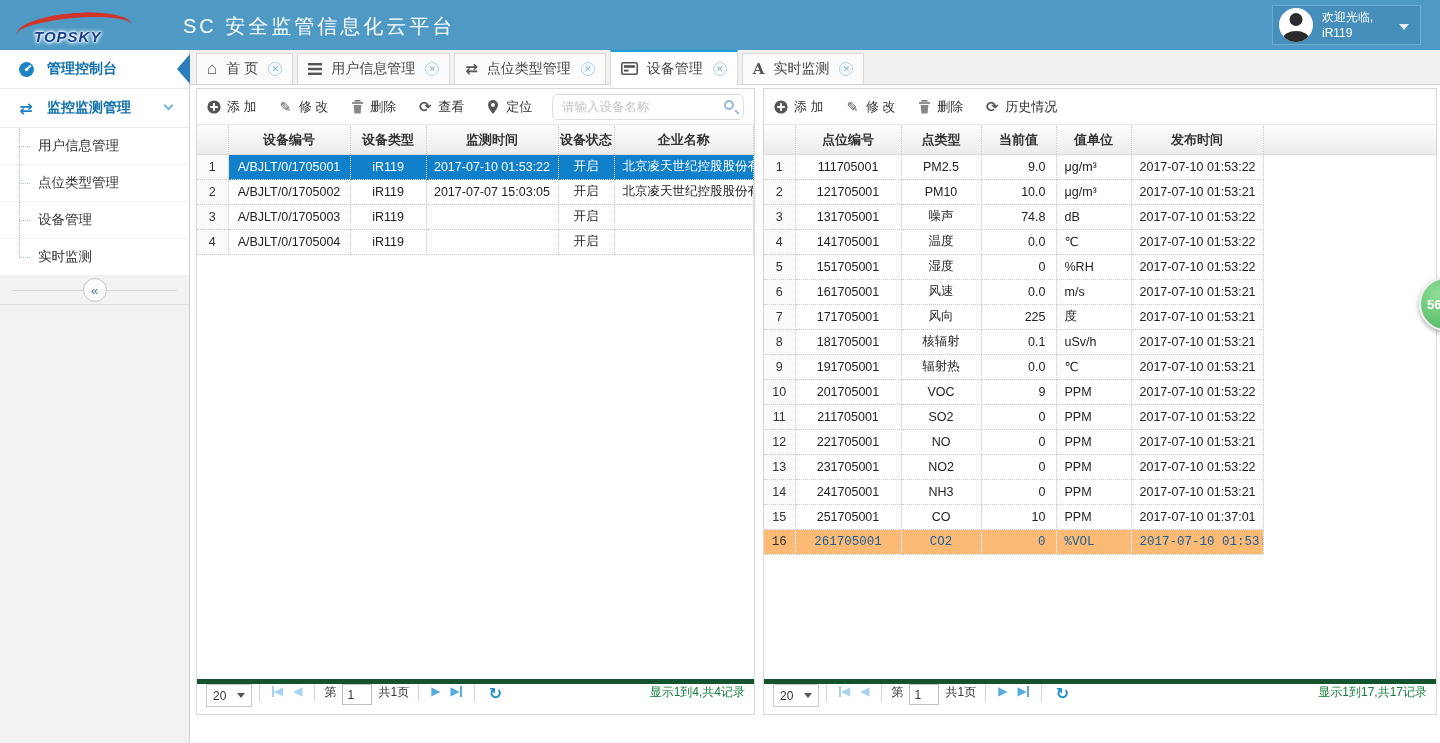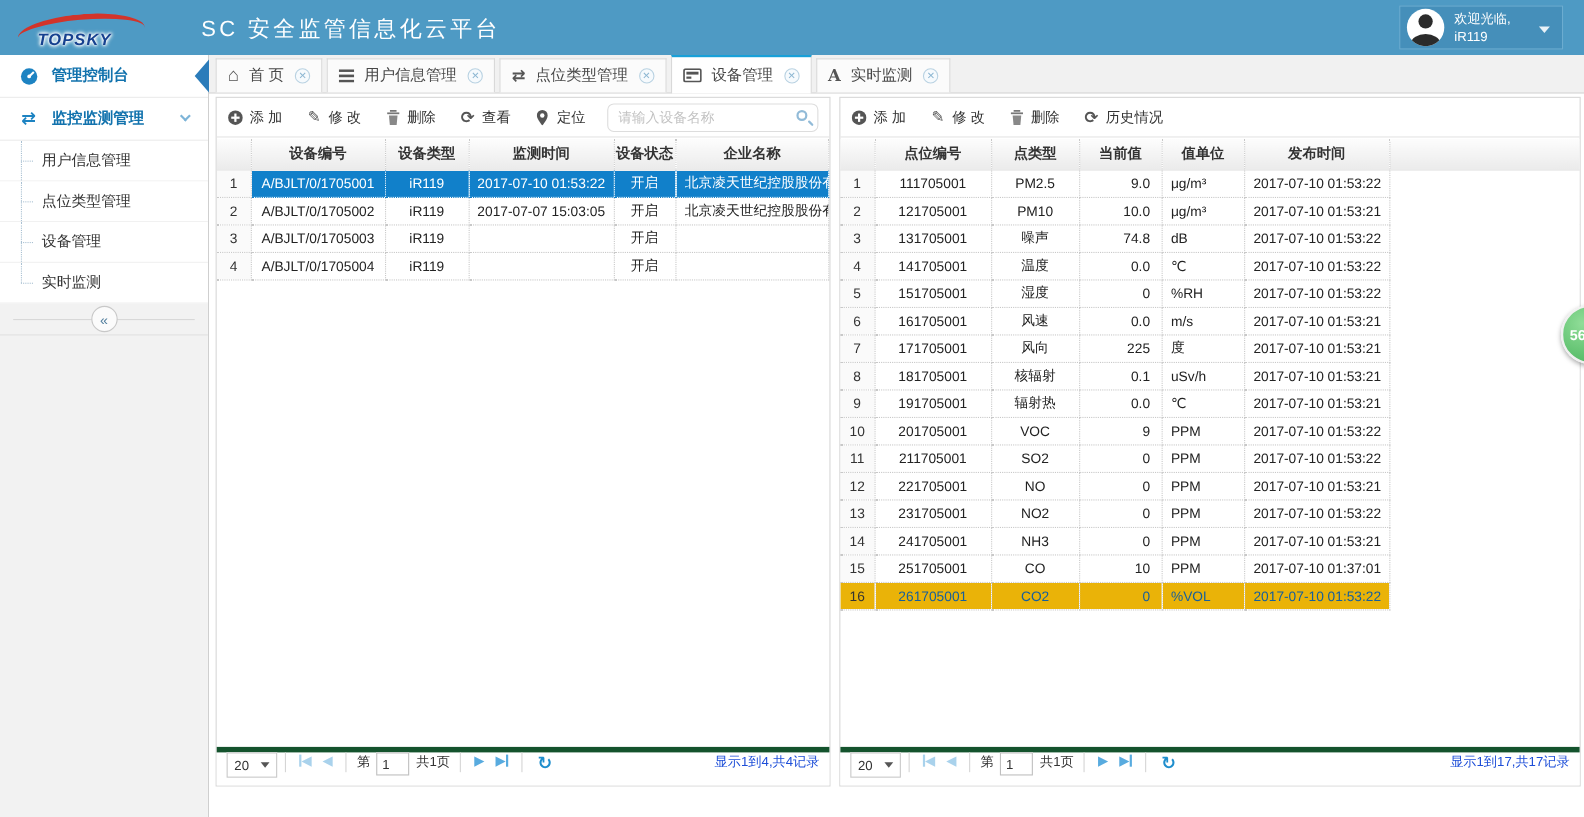--- a/index.html
+++ b/index.html
@@ -59,37 +59,37 @@
   
   .grid { position:absolute; top:37px; left:0; right:0; bottom:36px; overflow:hidden; }
   table.grid-t { border-collapse:collapse; table-layout:fixed; width:100%; }
   .grid-t th { height:28px; background:linear-gradient(#fdfdfd,#ebebeb); border-right:1px dotted #c8c8c8; border-bottom:1px solid #ddd; font-size:13px; color:#333; font-weight:bold; padding:0; white-space:nowrap; overflow:hidden; }
   .grid-t th.filler { border-right:none; }
   .grid-t td { height:25px; font-size:12.5px; color:#222; border-right:1px dotted #c8c8c8; border-bottom:1px dotted #c8c8c8; padding:0 5px; white-space:nowrap; overflow:hidden; }
   .grid-t td.numcell { background:#fafafa; text-align:center; padding:0; color:#333; }
   .grid-t td.filler { border:none; background:#fff; }
   .grid-t td.c { text-align:center; } .grid-t td.r { text-align:right; padding-right:10px; } .grid-t td.l { text-align:left; padding-left:8px; }
   tr.selected td:not(.numcell):not(.filler) { background:#1180ca; color:#fff; border-color:#1180ca; }
-  tr.hoverrow td:not(.filler) { background:#eab308; }
+  tr.hoverrow td:not(.filler) { background:#fdba74;font-family:Liberation Mono, monospace; }
   tr.hoverrow td:not(.numcell):not(.filler) { color:#155f9d; }
 
   
   .pager { position:absolute; left:0; right:0; bottom:0; height:35px; border-top:5px solid #14532d; display:flex; align-items:flex-start; padding:0 9px; background:#fff; font-size:12px; color:#333; }
   .size-box { width:46px; height:23px; border:1px solid #c9c9c9; background:#fff; display:flex; align-items:center; justify-content:space-between; padding:0 6px; cursor:pointer; flex:none; }
   .size-caret { width:0; height:0; border-left:4px solid transparent; border-right:4px solid transparent; border-top:5px solid #555; }
   .pg-sep { width:1px; height:18px; background:#d5d5d5; margin:0 7px; flex:none; }
   .pg-btn { display:inline-flex; align-items:center; margin:0 5px; cursor:pointer; }
   .pg-btn .tri { color:#a9d2ec; font-size:12px; }
   .pg-btn .bar { width:2px; height:11px; background:#a9d2ec; }
   .pg-btn.en .tri { color:#58abdf; }
   .pg-btn.en .bar { background:#58abdf; }
   .pg-label { margin:0 2px; }
   .pg-input { width:30px; height:21px; border:1px solid #bfbfbf; margin:0 4px; font-size:12px; padding-left:4px; font-family:inherit; color:#333; }
   .pg-refresh { color:#1f8ecd; font-size:16px; margin-left:7px; cursor:pointer; font-weight:bold; }
-  .pg-summary { margin-left:auto; color:#1d4ed8; }
+  .pg-summary { margin-left:auto; color:#15803d; }
 
   
   .float-badge { position:absolute; left:1419px; top:277px; width:54px; height:54px; border-radius:50%; background:radial-gradient(circle at 35% 30%, #90dd98, #43b157); border:2px solid #f0f0f0; box-shadow:0 2px 5px rgba(0,0,0,.35); color:#fff; font-weight:bold; font-size:13px; display:flex; align-items:center; padding-left:6px; cursor:pointer; z-index:5; }
 </style>
 </head>
 <body>
 
 <div class="app-header">
   <div class="logo">
     <div class="logo-swoosh"></div>

